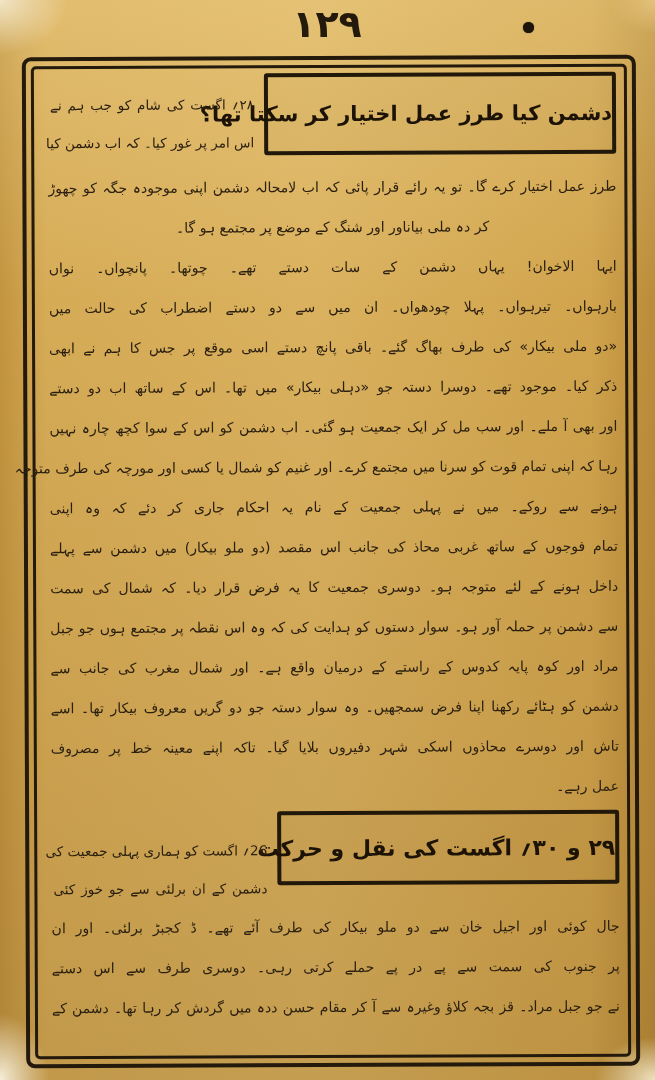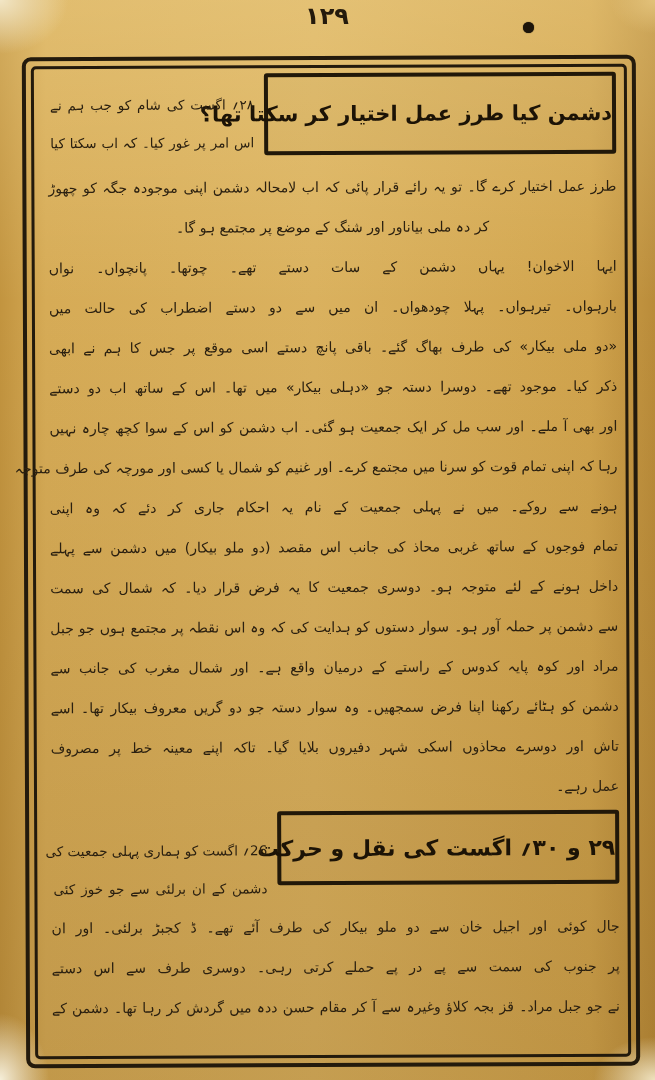--- a/index.html
+++ b/index.html
@@ -10,21 +10,21 @@
     background:
       radial-gradient(95px 75px at 0% 0%, #f2e6c6 0%, rgba(242,230,198,0) 72%),
       radial-gradient(70px 95px at 0% 100%, #f6efda 0%, rgba(246,239,218,0) 70%),
       radial-gradient(85px 60px at 100% 100%, #efe2bf 0%, rgba(239,226,191,0) 72%),
       radial-gradient(60px 45px at 100% 0%, #e3c27a 0%, rgba(227,194,122,0) 75%),
       linear-gradient(180deg, rgba(255,235,175,.28) 0%, rgba(255,255,255,0) 28%, rgba(70,40,0,.14) 100%),
       linear-gradient(90deg, #c2943f 0%, #d6ab56 7%, #dab15e 48%, #d1a44d 90%, #ba8c3a 100%);
   }
   .page-number{
     position:absolute;left:282px;top:2px;width:90px;
-    font-size:24px;font-weight:bold;letter-spacing:2px;text-align:center;
+    font-size:38px;font-weight:bold;letter-spacing:2px;text-align:center;
     color:#241a0c;
   }
   .ink-dot{
     position:absolute;left:523px;top:22px;width:11px;height:11px;border-radius:50%;
     background:#1d150a;box-shadow:0 0 1px #1d150a;
   }
   .frame{
     position:absolute;left:24px;top:56px;width:614px;height:1011px;
     box-sizing:border-box;border:4px solid #231a0c;border-radius:9px;
     padding:5px;transform:rotate(-0.25deg);
@@ -70,21 +70,21 @@
 
 <div class="frame">
   <div class="frame-inner" dir="rtl">
 
     <div class="sect-head">
       <div class="head-box head-box-1">
         <div class="head-text">دشمن کیا طرز عمل اختیار کر سکتا تھا؟</div>
       </div>
       <div class="side-note">
           <div class="side-line">۲۸؍ اگست کی شام کو جب ہم نے</div>
-          <div class="side-line">اس امر پر غور کیا۔ کہ اب سکتا کیا</div>
+          <div class="side-line">اس امر پر غور کیا۔ کہ اب دشمن کیا</div>
         </div>
     </div>
 
     <div class="para para-1">
       <div>
           <div class="line">طرز عمل اختیار کرے گا۔ تو یہ رائے قرار پائی کہ اب لامحالہ دشمن اپنی موجودہ جگہ کو چھوڑ</div>
         </div>
       <div class="line tail-center">کر دہ ملی بیاناور اور شنگ کے موضع پر مجتمع ہو گا۔</div>
     </div>
 

